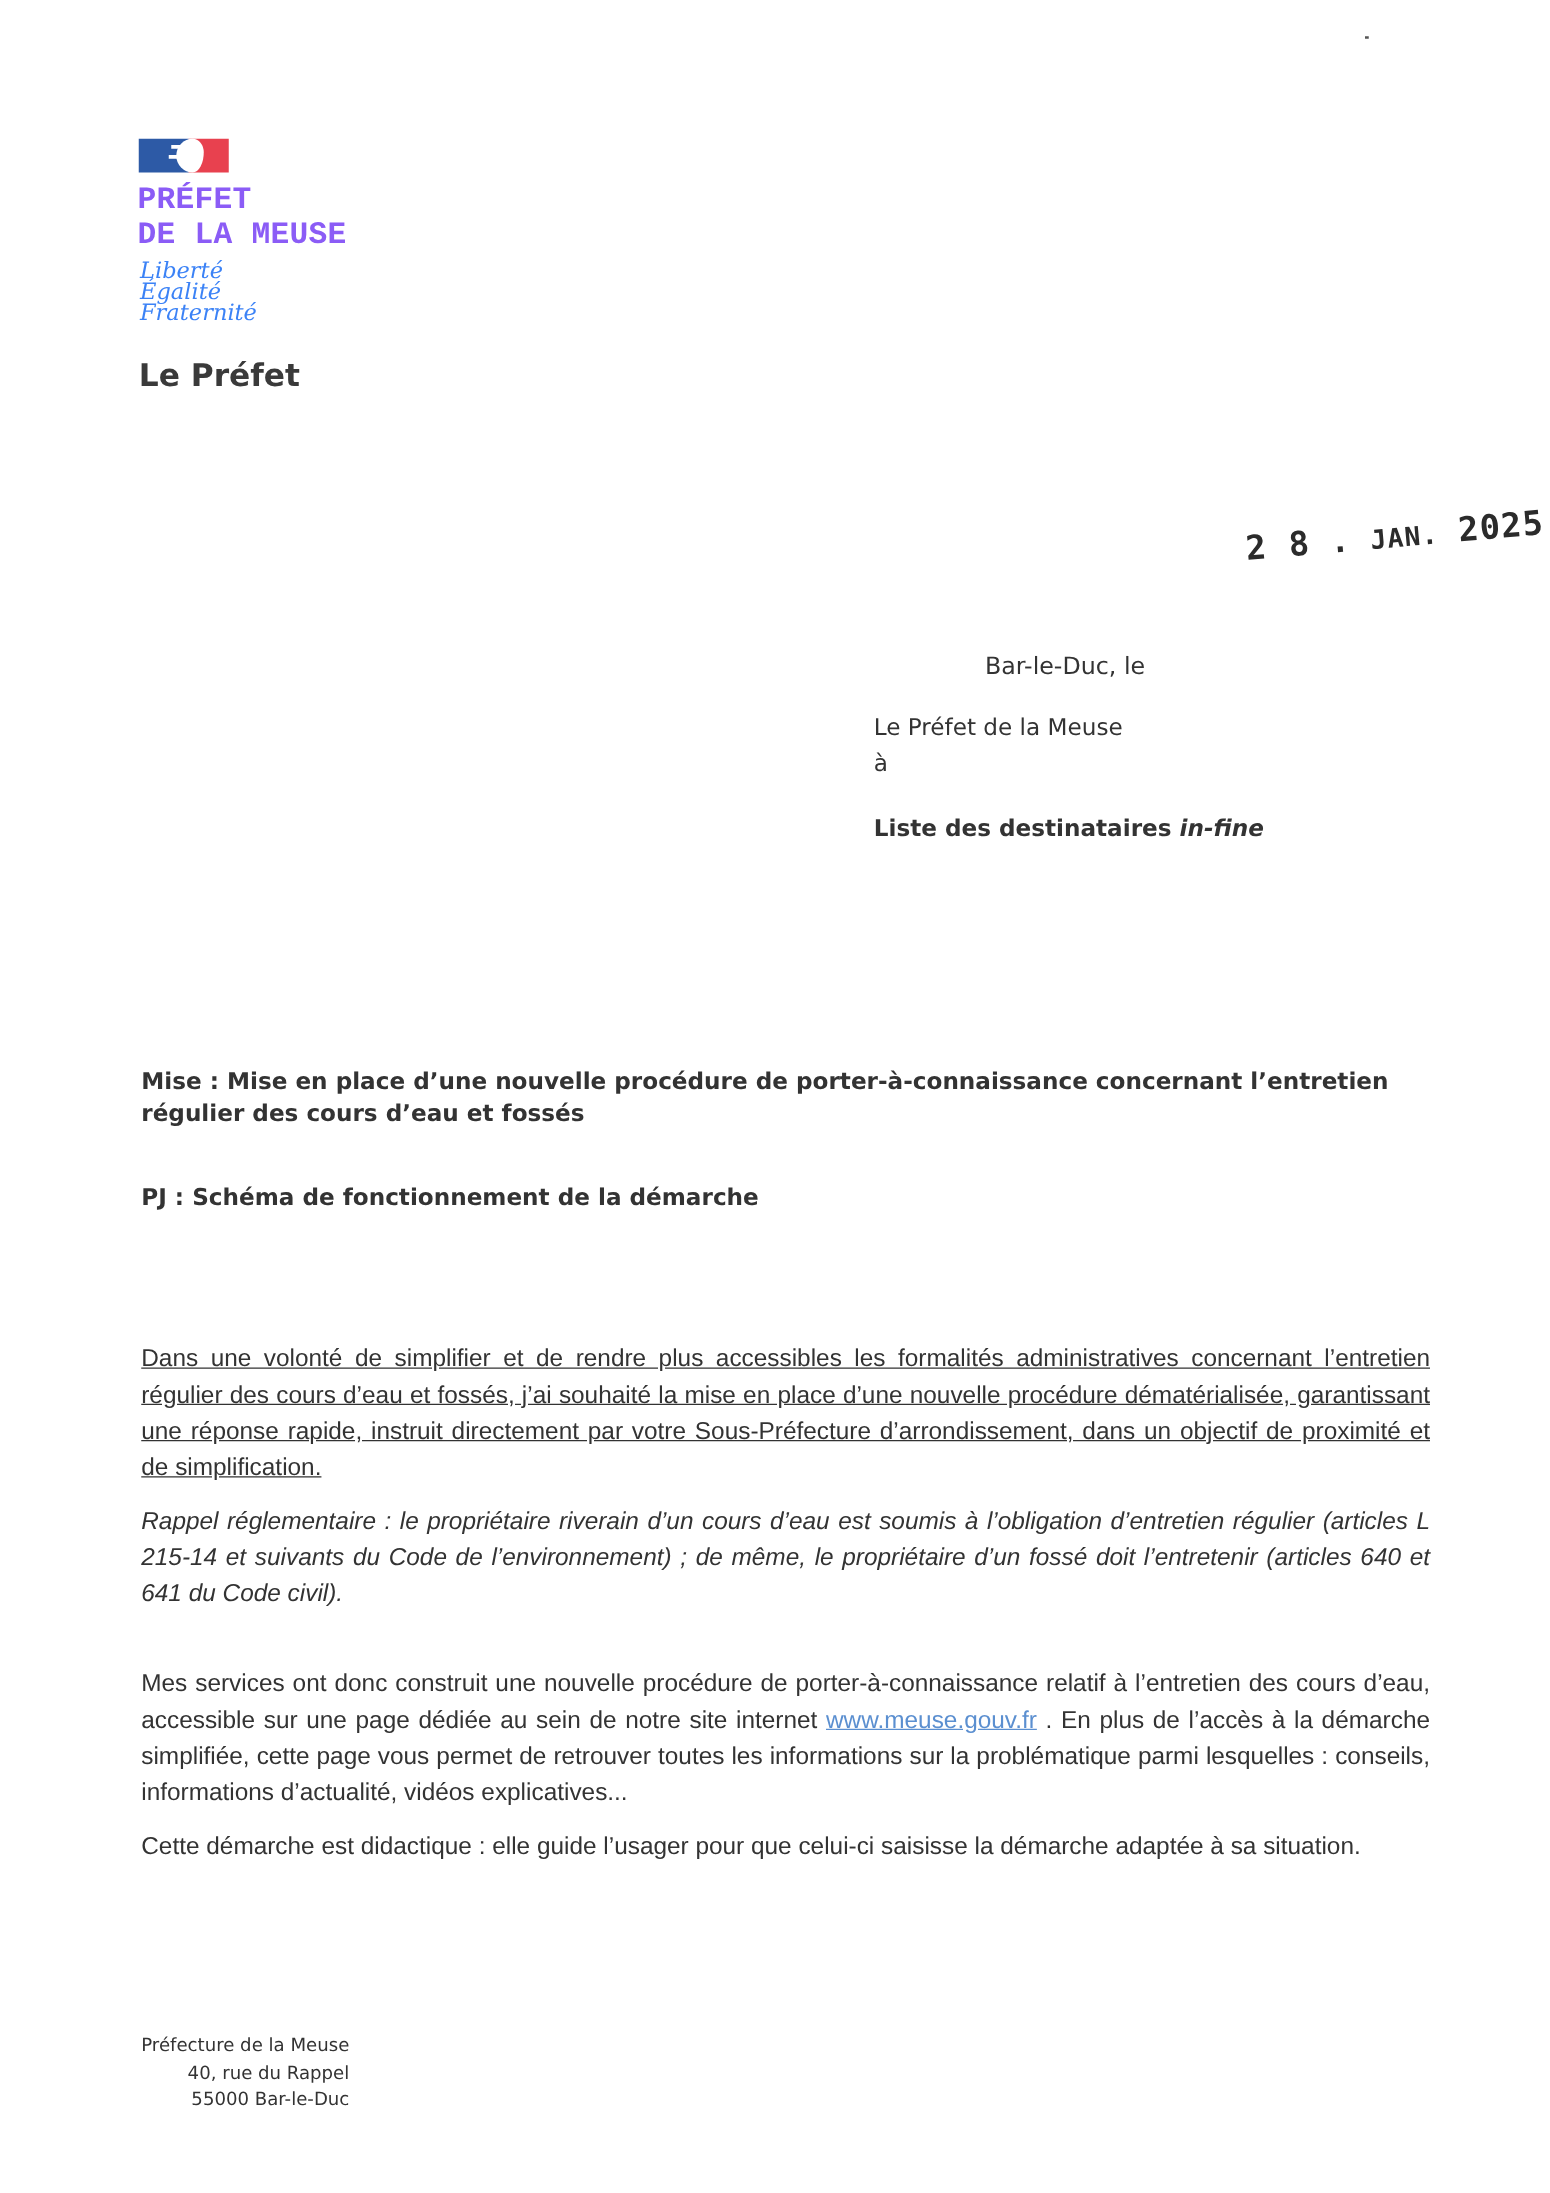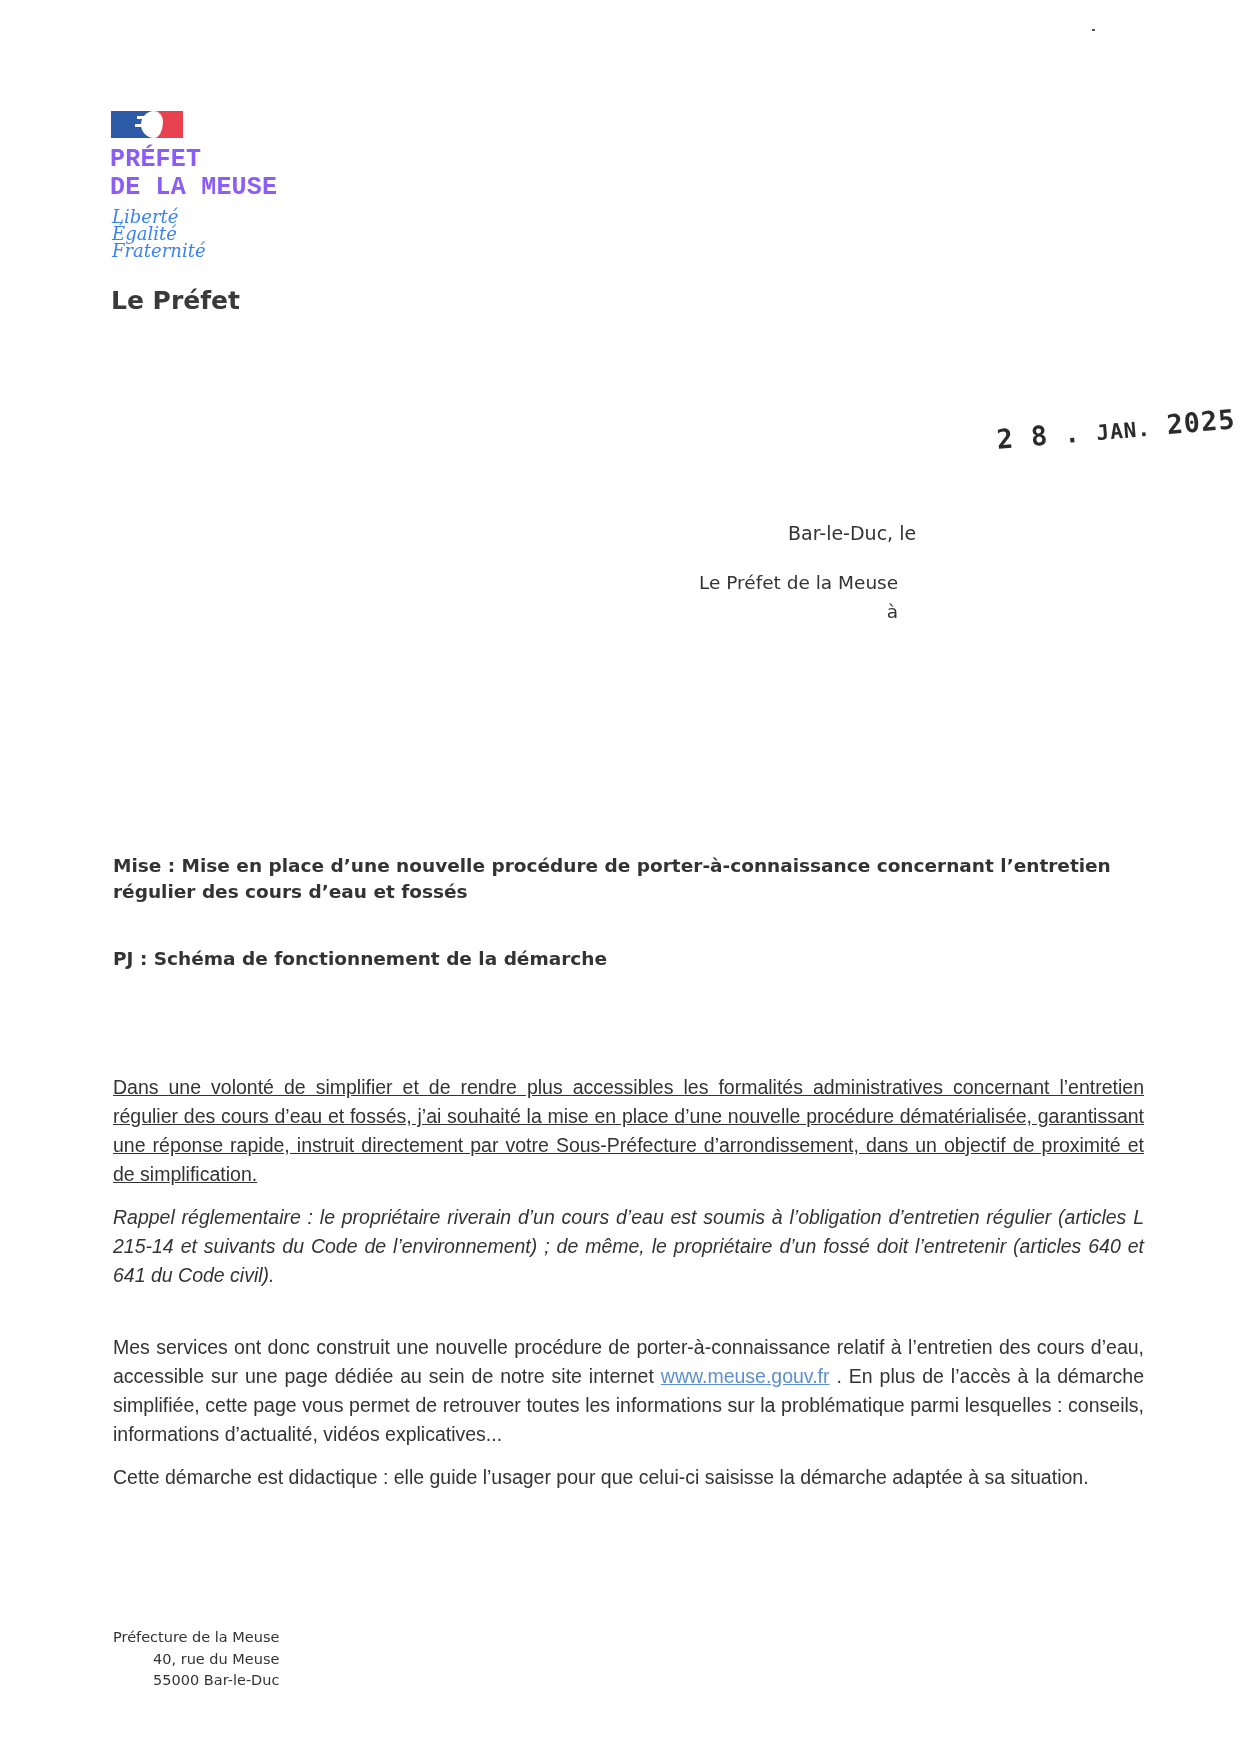--- a/index.html
+++ b/index.html
@@ -80,21 +80,20 @@
       font-size: 19px;
       color: #333;
       margin-top: 36px;
     }
 
     .recipient {
       left: 699px; top: 568px;
       font-size: 18.5px;
       line-height: 29px;
       color: #333;
-      text-align: right;
     }
     .recipient .to-list {
       margin-top: 23px;
       font-weight: bold;
     }
 
     
     .subject {
       left: 113px; top: 853px;
       width: 1040px;
@@ -166,20 +165,23 @@
 
 <div class="abs stamp">
   <span class="dm">2 8</span><span> . </span><span class="mo">JAN.</span><span> </span><span class="dm">2025</span>
 </div>
 
 <div class="abs place-date">Bar-le-Duc, le</div>
 
 <div class="abs recipient">
   <div>Le Préfet de la Meuse</div>
   <div>à</div>
+  <div class="to-list">
+    <span>Liste des destinataires </span><em>in-fine</em>
+  </div>
 </div>
 
 <div class="abs subject">
   <span>Mise : </span><span>Mise en place d’une nouvelle procédure de porter-à-connaissance concernant l’entretien régulier des cours d’eau et fossés</span>
 </div>
 
 <div class="abs attachment">
   <span>PJ : </span><span>Schéma de fonctionnement de la démarche</span>
 </div>
 
@@ -188,17 +190,17 @@
 <p class="abs body-text p2" style="margin:0">Rappel réglementaire : le propriétaire riverain d’un cours d’eau est soumis à l’obligation d’entretien régulier (articles L 215-14 et suivants du Code de l’environnement) ; de même, le propriétaire d’un fossé doit l’entretenir (articles 640 et 641 du Code civil).</p>
 
 <p class="abs body-text p3" style="margin:0">
   <span>Mes services ont donc construit une nouvelle procédure de porter-à-connaissance relatif à l’entretien des cours d’eau, accessible sur une page dédiée au sein de notre site internet </span><a class="link">www.meuse.gouv.fr</a><span> . En plus de l’accès à la démarche simplifiée, cette page vous permet de retrouver toutes les informations sur la problématique parmi lesquelles : conseils, informations d’actualité, vidéos explicatives...</span>
 </p>
 
 <p class="abs body-text p4" style="margin:0">Cette démarche est didactique : elle guide l’usager pour que celui-ci saisisse la démarche adaptée à sa situation.</p>
 
 <div class="abs footer">
   <div>Préfecture de la Meuse</div>
-  <div>40, rue du Meuse</div>
+  <div>40, rue du Rappel</div>
   <div>55000 Bar-le-Duc</div>
 </div>
 
 <div class="abs speck" style="left:1092px; top:29px;"></div>
 
 </body></html>

